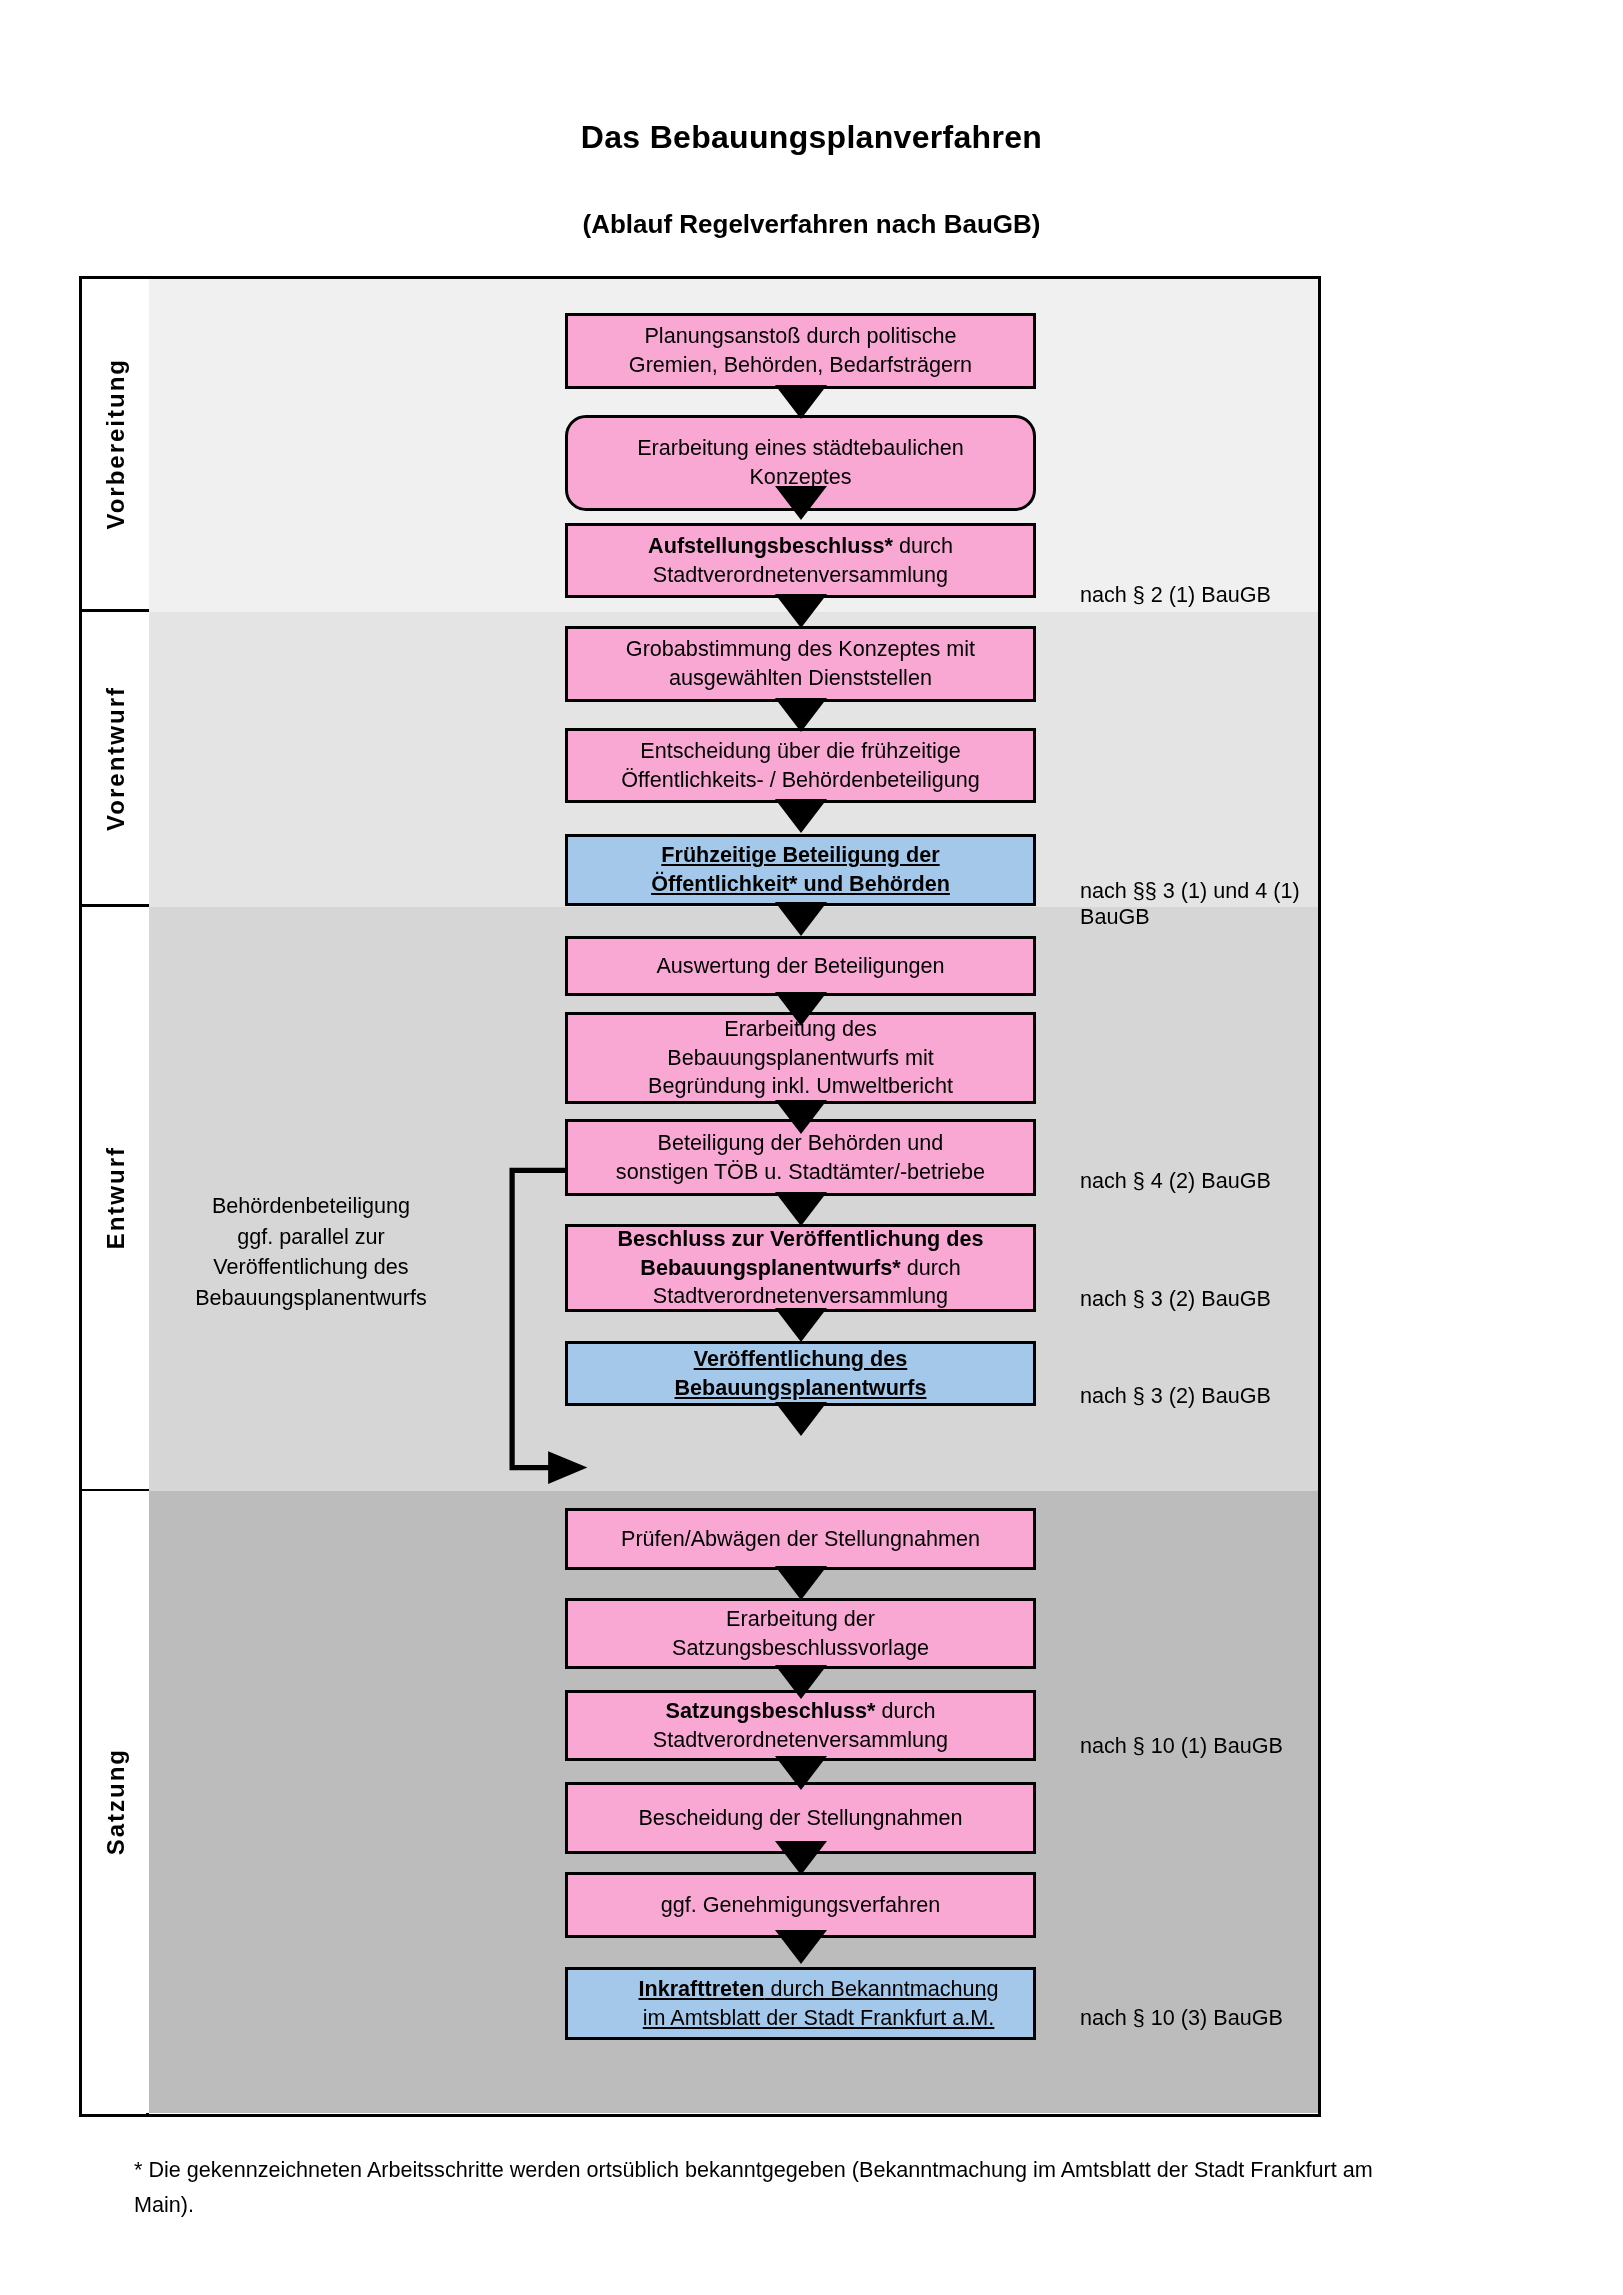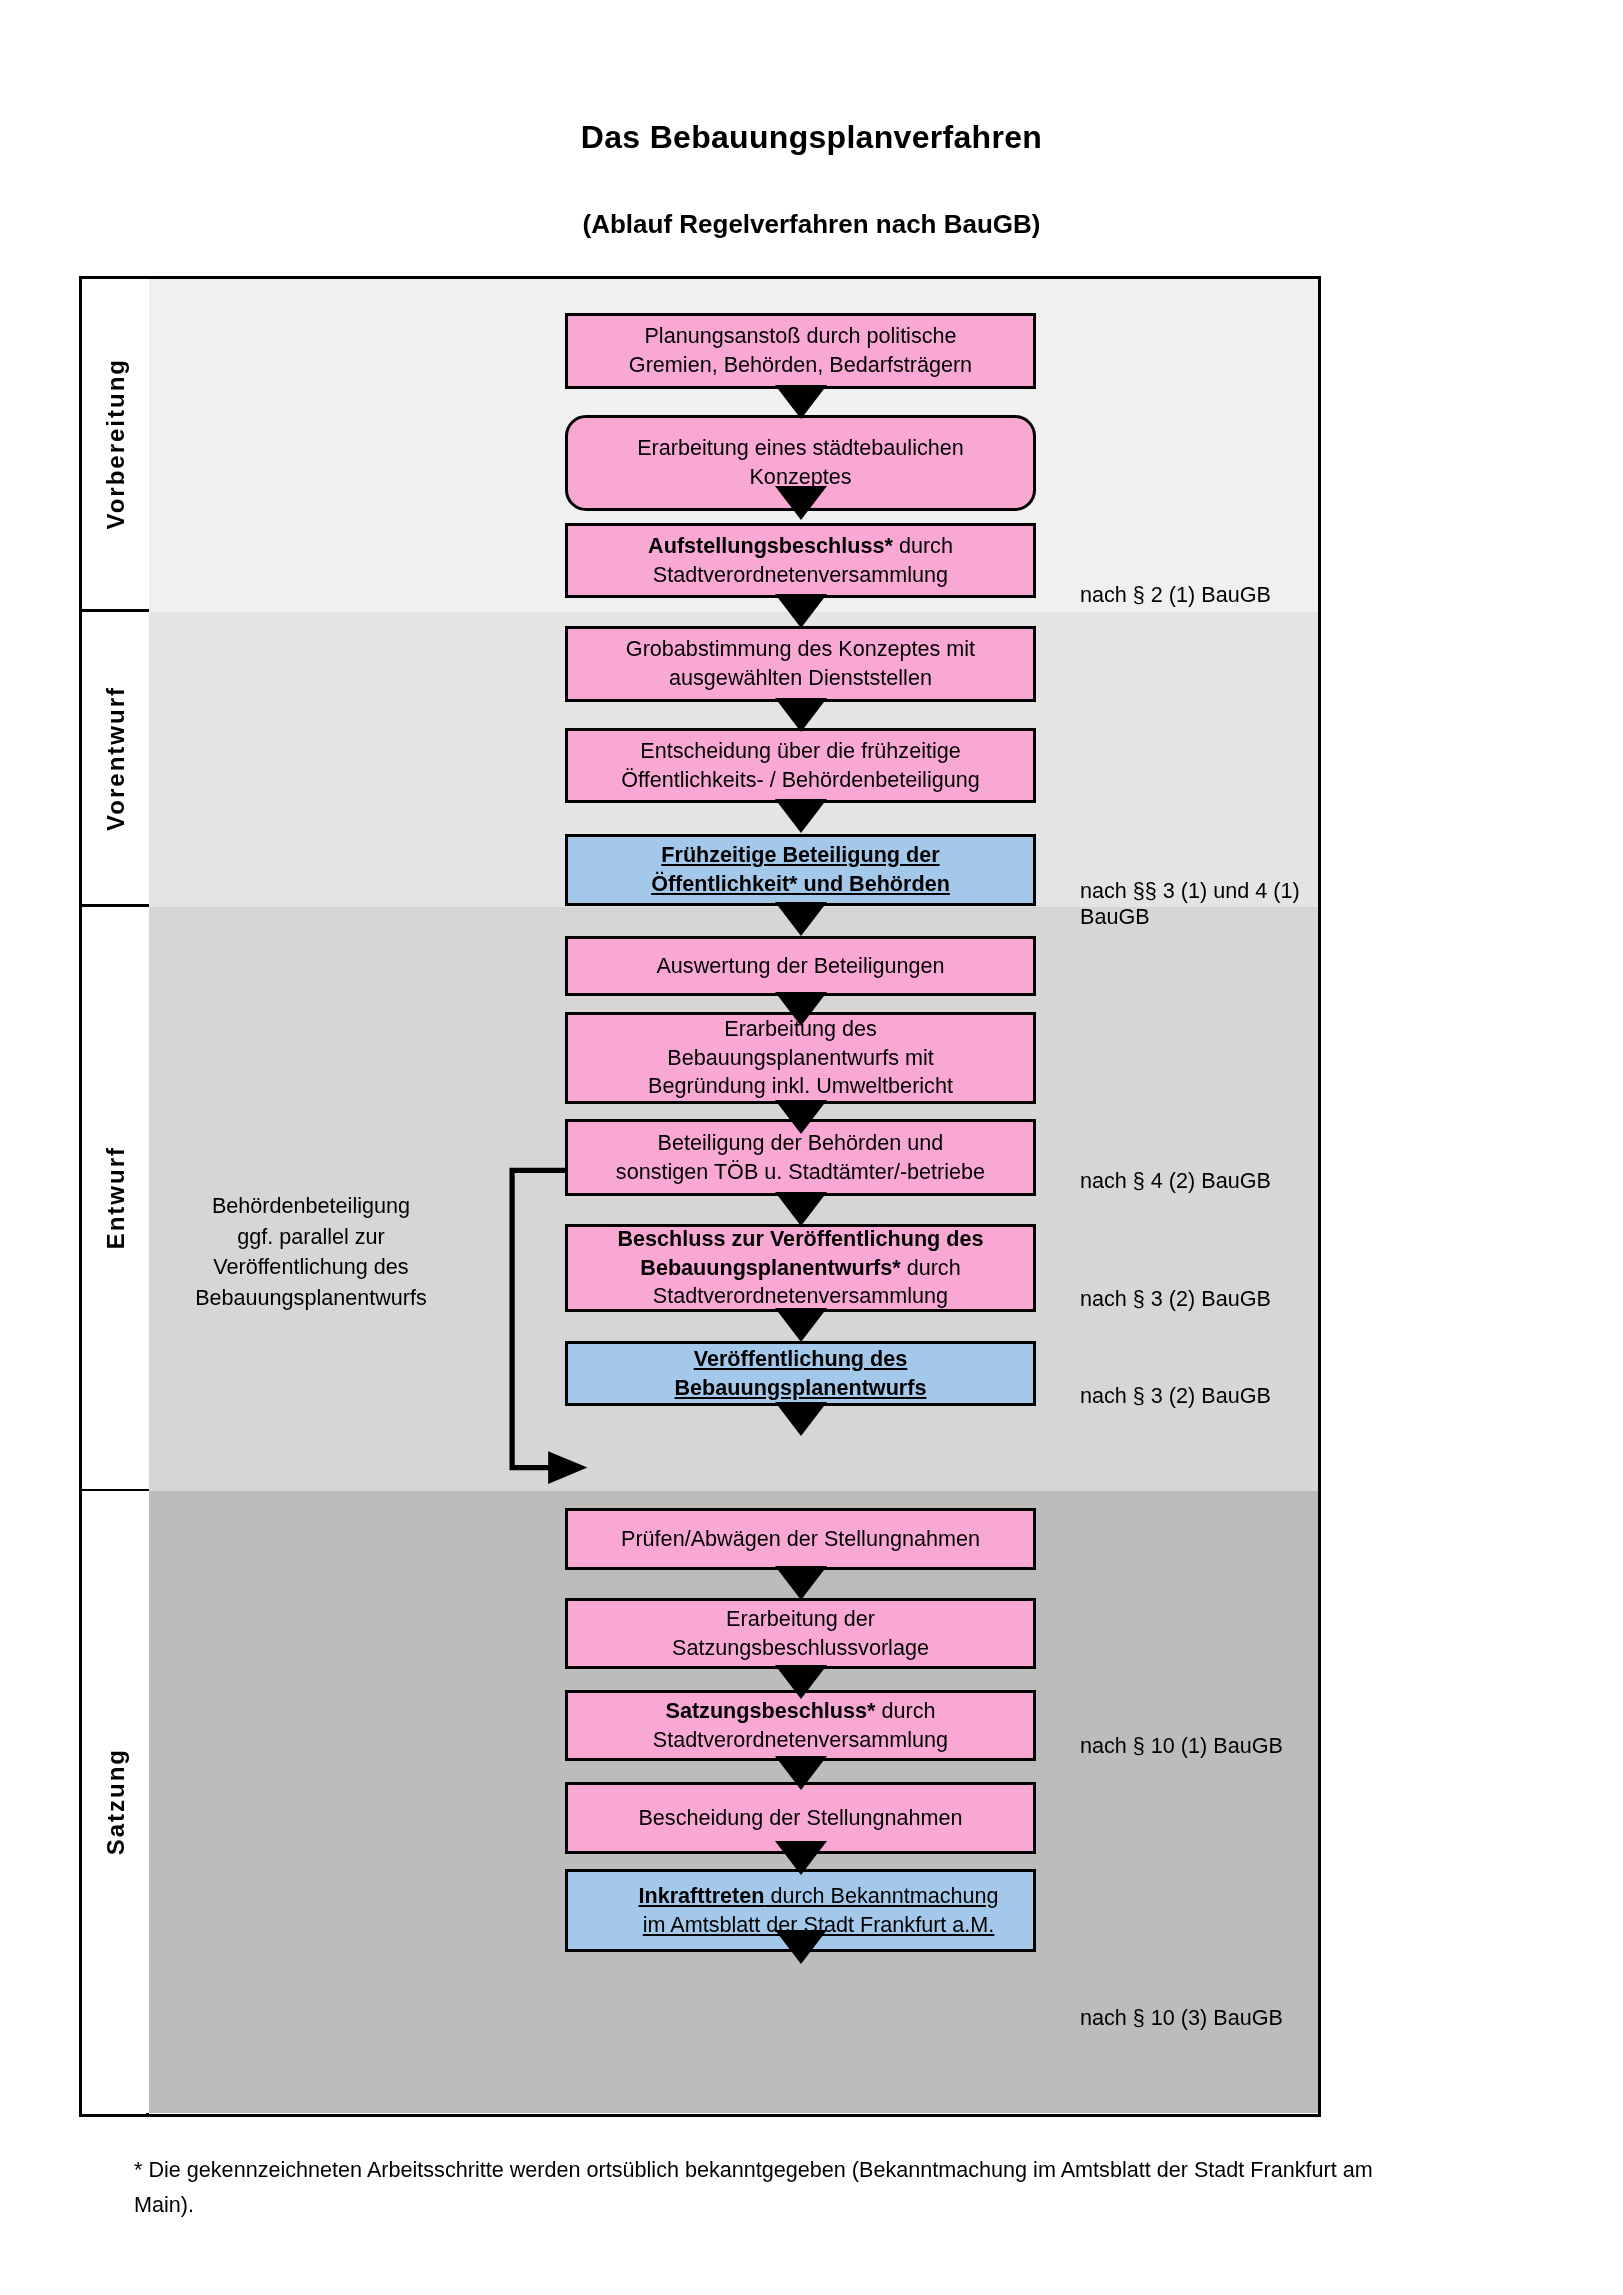--- a/index.html
+++ b/index.html
@@ -214,21 +214,21 @@
       </div>
       <div class="down-arrow" style="top: 1477px;"></div>
       <div class="flow-box" style="top: 1503px; height: 72px; text-align: center;">
         <div><span>Bescheidung der Stellungnahmen</span></div>
       </div>
       <div class="down-arrow" style="top: 1562px;"></div>
       <div class="flow-box" style="top: 1593px; height: 66px;">
         <div><span>ggf. Genehmigungsverfahren</span></div>
       </div>
       <div class="down-arrow" style="top: 1651px;"></div>
-      <div class="flow-box blue" style="top: 1590px; height: 83px; padding-left: 44px;">
+      <div class="flow-box blue" style="top: 1688px; height: 73px; padding-left: 44px;">
         <div><b>Inkrafttreten</b><span> durch Bekanntmachung</span><br><span>im Amtsblatt der Stadt Frankfurt a.M.</span></div>
       </div>
       <div class="law-note" style="top: 285px; margin-top: 18px;">nach § 2 (1) BauGB</div>
       <div class="law-note" style="top: 599px;">nach §§ 3 (1) und 4 (1) BauGB</div>
       <div class="law-note" style="top: 889px;">nach § 4 (2) BauGB</div>
       <div class="law-note" style="top: 1007px;">nach § 3 (2) BauGB</div>
       <div class="law-note" style="top: 1104px;">nach § 3 (2) BauGB</div>
       <div class="law-note" style="top: 1454px;">nach § 10 (1) BauGB</div>
       <div class="law-note" style="top: 1726px;">nach § 10 (3) BauGB</div>
     </div>

